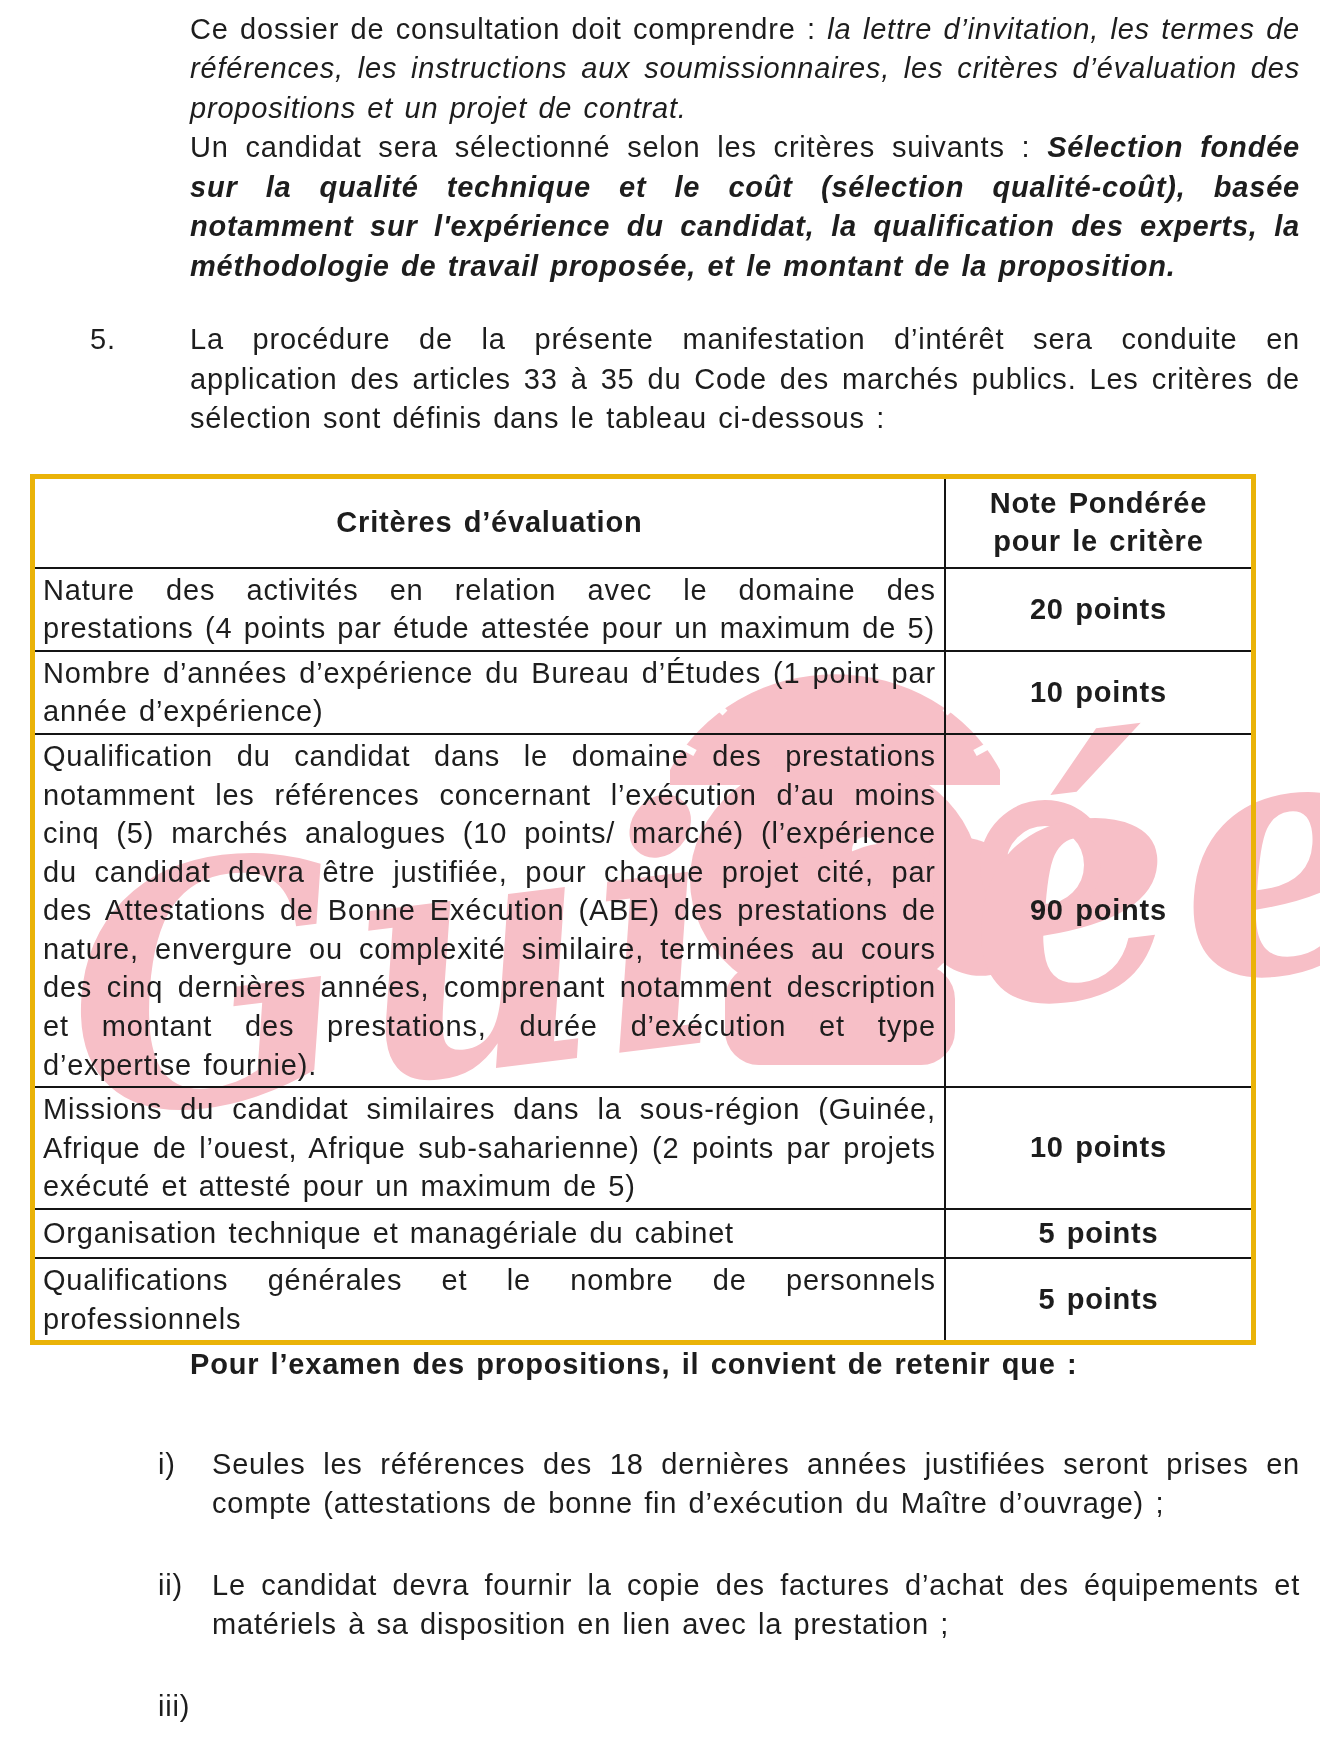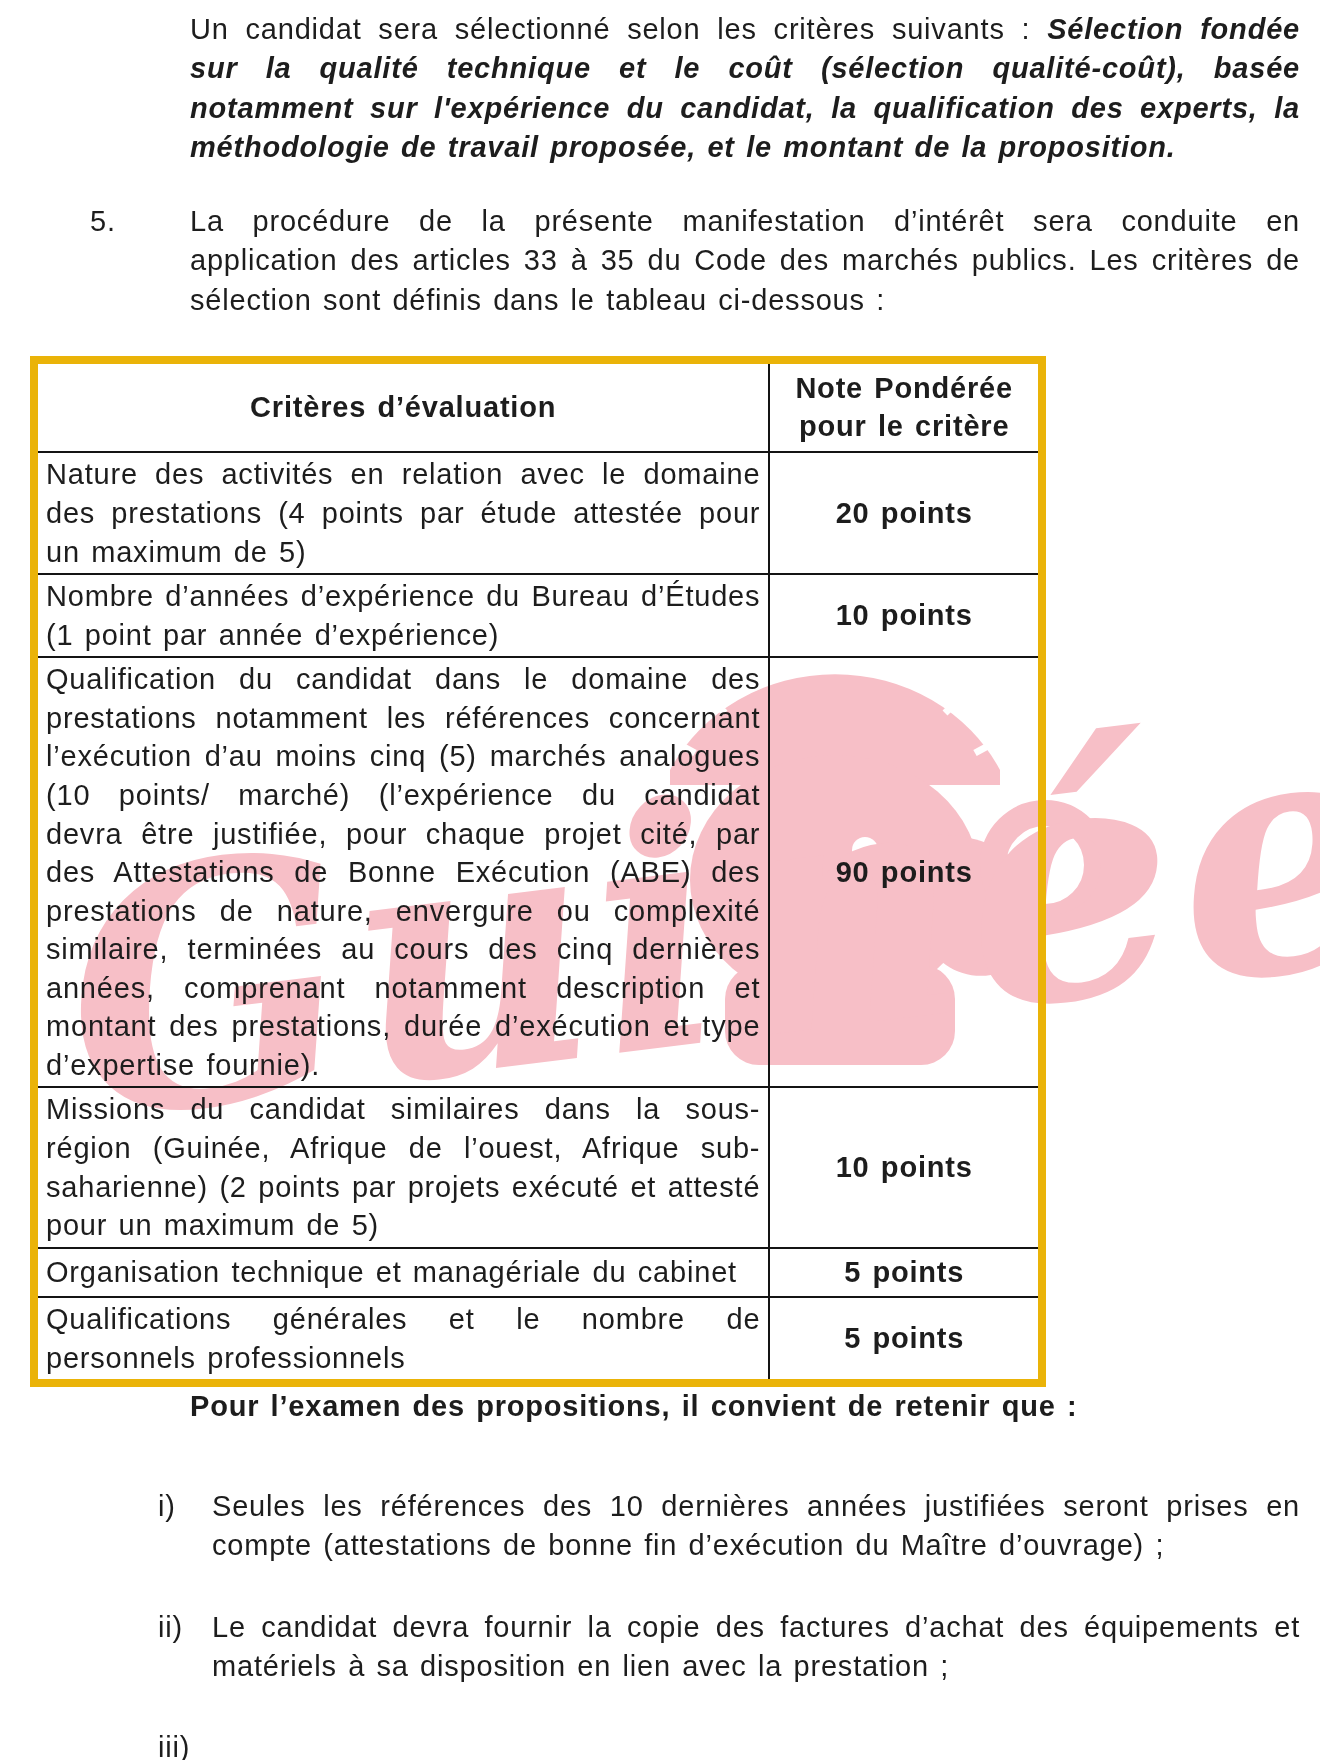--- a/index.html
+++ b/index.html
@@ -12,21 +12,21 @@
   }
   .watermark{position:absolute;left:70px;top:535px;z-index:0;pointer-events:none;}
   .content{position:relative;z-index:1;box-sizing:border-box;padding:10px 30px 0 30px;}
   p.indent{margin:0 0 0 160px;width:1110px;text-align:justify;}
   .it{font-style:italic;}
   .bi{font-style:italic;font-weight:bold;}
   .p2{margin-top:46px;}
   .item5{display:flex;margin-top:34px;}
   .item5 .num{margin-left:60px;width:100px;flex:none;}
   .item5 .txt{width:1110px;text-align:justify;}
-  table.criteria{border-collapse:collapse;width:1016px;margin-top:36px;border:8px solid #eab308;background:transparent;}
+  table.criteria{border-collapse:collapse;width:1226px;margin-top:36px;border:5px solid #eab308;background:transparent;}
   table.criteria th,table.criteria td{border:2px solid #141414;vertical-align:middle;}
   table.criteria th{font-weight:bold;text-align:center;padding:6px 12px;line-height:1.3;}
   td.crit{text-align:justify;padding:2px 8px;line-height:1.33;}
   td.note{text-align:center;font-weight:bold;padding:4px 22px;}
   .after{margin-top:54px;font-weight:bold;}
   .rlist{margin-top:60px;}
   .ritem{display:flex;margin-bottom:42px;}
   .ritem .lab{margin-left:128px;width:54px;flex:none;}
   .ritem .txt{width:1088px;text-align:justify;}
 </style>
@@ -59,20 +59,21 @@
       </g>
 
       <circle cx="795" cy="315" r="13" fill="#ffffff"></circle>
 
       <text x="5" y="575" font-size="330" font-style="italic" font-weight="bold" font-family="DejaVu Serif, serif" letter-spacing="4" transform="rotate(-7 80 520)">Guinée</text>
     </g>
   </svg>
 
   <div class="content">
 
+    <p class="indent"><span>Ce dossier de consultation doit comprendre : </span><span class="it">la lettre d’invitation, les termes de références, les instructions aux soumissionnaires, les critères d’évaluation des propositions et un projet de contrat.</span></p>
 
     <p class="indent p2"><span>Un candidat sera sélectionné selon les critères suivants : </span><span class="bi">Sélection fondée sur la qualité technique et le coût (sélection qualité-coût), basée notamment sur l'expérience du candidat, la qualification des experts, la méthodologie de travail proposée, et le montant de la proposition.</span></p>
 
     <div class="item5">
       <div class="num">5.</div>
       <div class="txt">La procédure de la présente manifestation d’intérêt sera conduite en application des articles 33 à 35 du Code des marchés publics. Les critères de sélection sont définis dans le tableau ci-dessous :</div>
     </div>
 
     <table class="criteria">
       <colgroup>
@@ -111,21 +112,21 @@
           <td class="note">5 points</td>
         </tr>
       </tbody>
     </table>
 
     <p class="indent after">Pour l’examen des propositions, il convient de retenir que :</p>
 
     <div class="rlist">
       <div class="ritem">
         <div class="lab">i)</div>
-        <div class="txt">Seules les références des 10 dernières années justifiées seront prises en compte (attestations de bonne fin d’exécution du Maître d’ouvrage) ;</div>
+        <div class="txt">Seules les références des 18 dernières années justifiées seront prises en compte (attestations de bonne fin d’exécution du Maître d’ouvrage) ;</div>
       </div>
       <div class="ritem">
         <div class="lab">ii)</div>
         <div class="txt">Le candidat devra fournir la copie des factures d’achat des équipements et matériels à sa disposition en lien avec la prestation ;</div>
       </div>
       <div class="ritem">
         <div class="lab">iii)</div>
       </div>
     </div>
 

